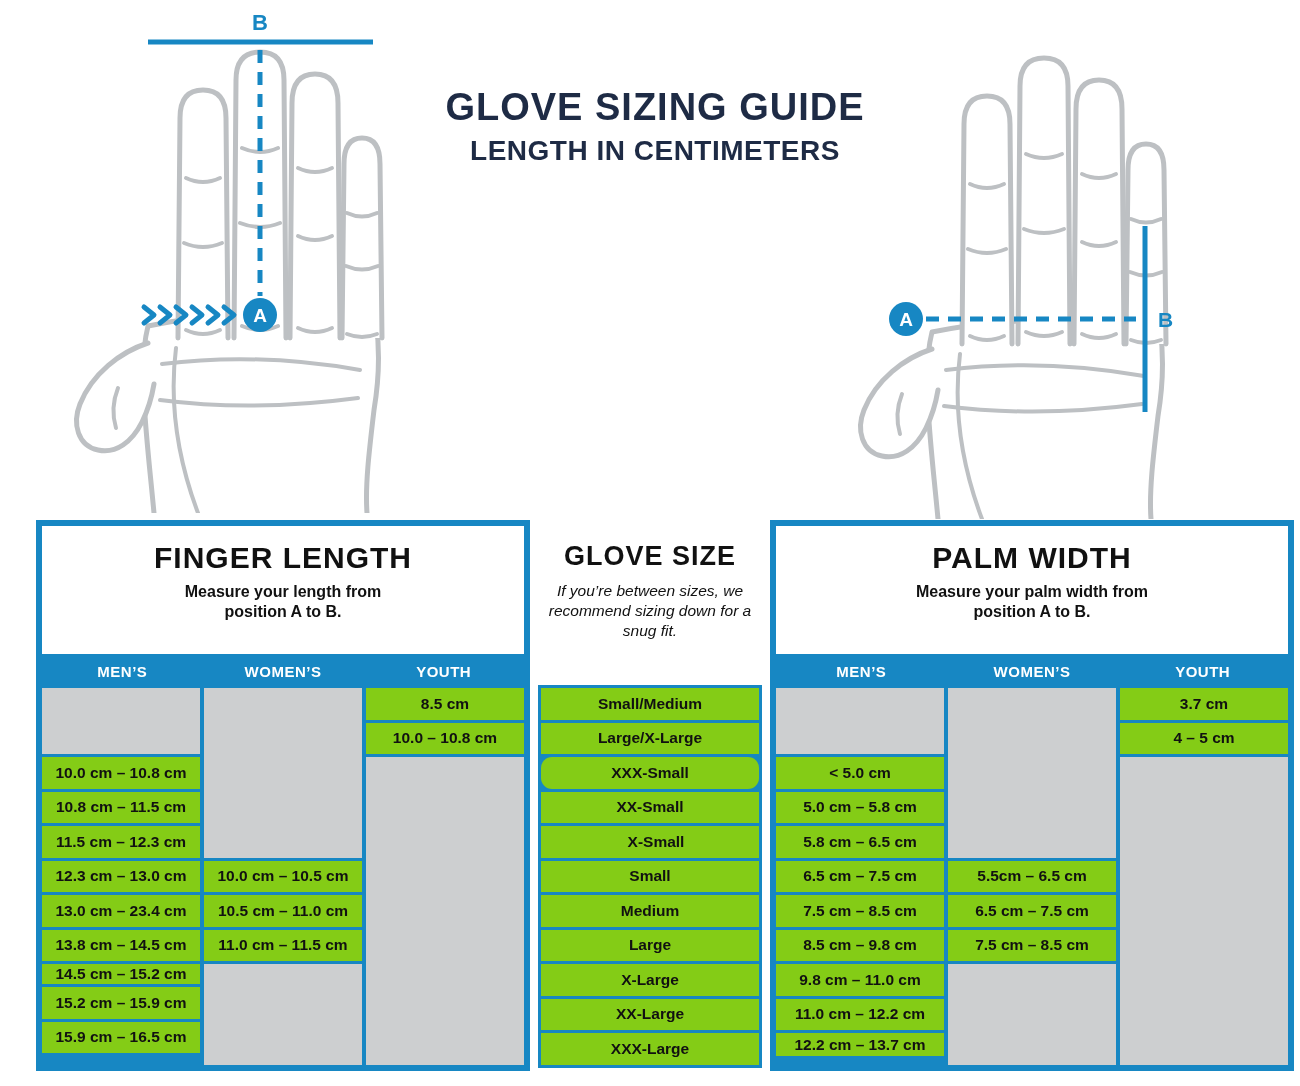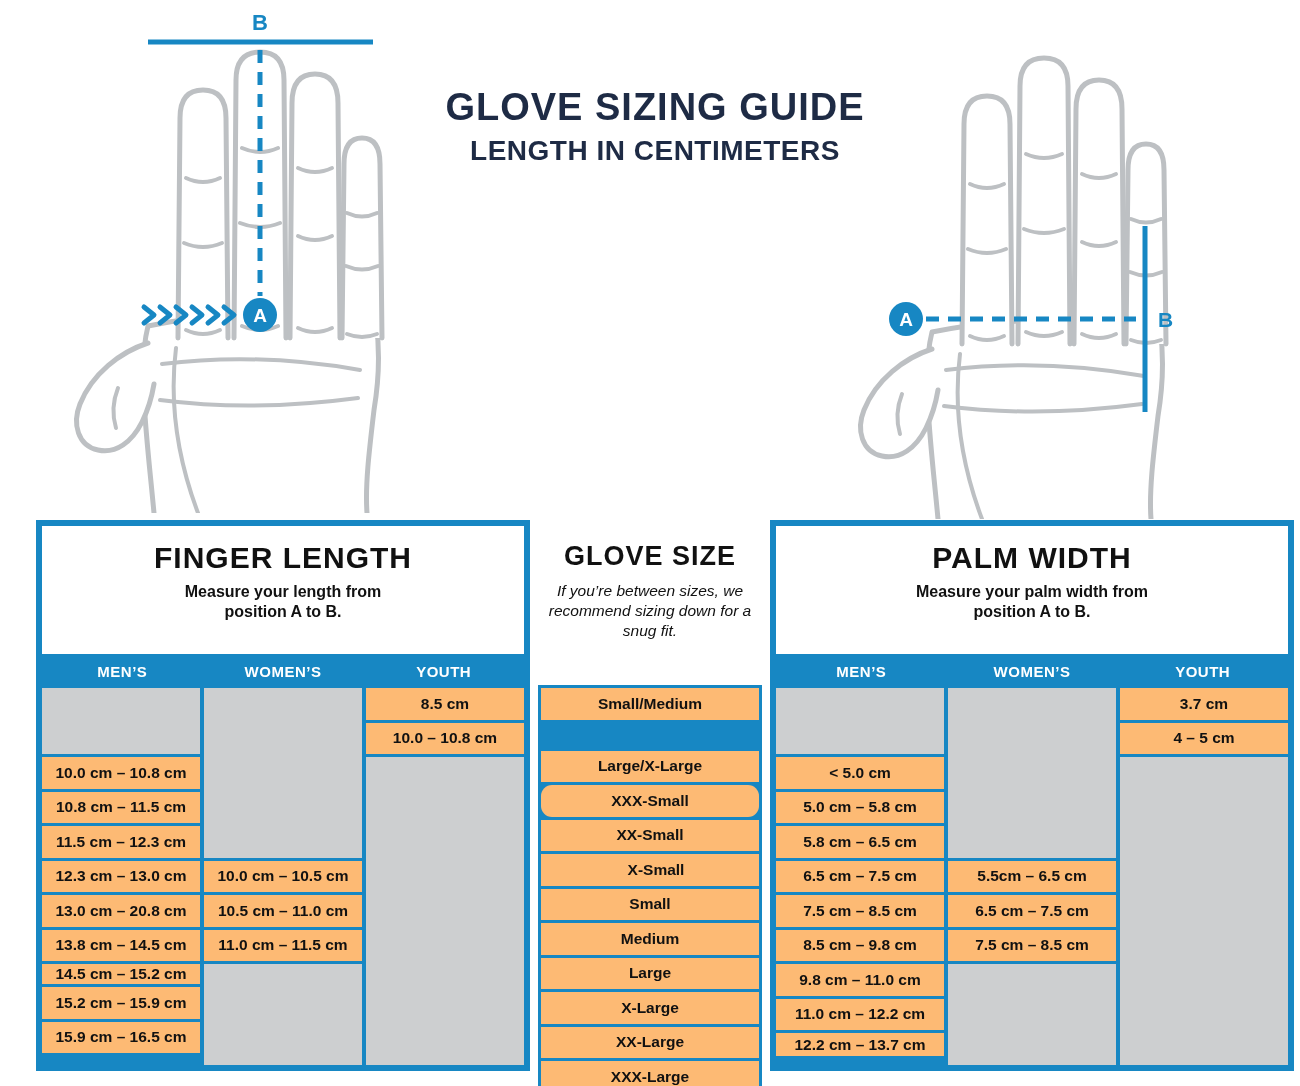--- a/index.html
+++ b/index.html
@@ -27,21 +27,21 @@
   .section.left{width:494px;}
   .section.right{width:524px;}
   .sec-header{background:#fff;height:128px;text-align:center;padding-top:15px;}
   .sec-title{font-size:30px;font-weight:800;color:var(--ink);letter-spacing:1px;}
   .sec-sub{font-size:16px;font-weight:700;color:var(--ink);line-height:1.25;margin:7px auto 0;max-width:255px;}
   .col-bar{display:flex;height:34px;background:var(--blue);align-items:center;}
   .col-label{flex:1;text-align:center;color:#fff;font-weight:700;font-size:15px;letter-spacing:0.5px;}
   .rows{display:flex;gap:4px;background:var(--blue);}
   .col{flex:1;display:flex;flex-direction:column;gap:3px;}
   .cell{display:flex;align-items:center;justify-content:center;font-weight:700;font-size:15.5px;color:var(--ink);white-space:nowrap;}
-  .cell.filled{background:#fdba74;}
+  .cell.filled{background:#84cc16;}
   .cell.empty{background:var(--gray);}
 
   .mid{width:224px;display:flex;flex-direction:column;}
   .mid-header{height:165px;background:#fff;text-align:center;padding-top:21px;}
   .mid-title{font-size:27px;font-weight:800;color:var(--ink);letter-spacing:1px;}
   .mid-sub{font-size:15.5px;font-style:italic;font-weight:500;color:var(--ink);line-height:1.3;margin:9px auto 0;max-width:205px;}
   .mid-rows{border:3px solid var(--blue);background:var(--blue);display:flex;flex-direction:column;gap:3px;}
 </style>
 </head>
 <body>
@@ -145,21 +145,21 @@
         <div class="col-label">WOMEN’S</div>
         <div class="col-label">YOUTH</div>
       </div>
       <div class="rows">
         <div class="col" id="fl-mens">
             <div class="cell empty" style="height: 66px;"></div>
             <div class="cell filled" style="height: 31.5px;">10.0 cm – 10.8 cm</div>
             <div class="cell filled" style="height: 31.5px;">10.8 cm – 11.5 cm</div>
             <div class="cell filled" style="height: 31.5px;">11.5 cm – 12.3 cm</div>
             <div class="cell filled" style="height: 31.5px;">12.3 cm – 13.0 cm</div>
-            <div class="cell filled" style="height: 31.5px;">13.0 cm – 20.8 cm</div>
+            <div class="cell filled" style="height: 31.5px;">13.0 cm – 23.4 cm</div>
             <div class="cell filled" style="height: 31.5px;">13.8 cm – 14.5 cm</div>
             <div class="cell filled" style="height: 20px;">14.5 cm – 15.2 cm</div>
             <div class="cell filled" style="height: 31.5px;">15.2 cm – 15.9 cm</div>
             <div class="cell filled" style="height: 31.5px;">15.9 cm – 16.5 cm</div>
           </div>
         <div class="col" id="fl-womens">
             <div class="cell empty" style="height: 169.5px;"></div>
             <div class="cell filled" style="height: 31.5px;">10.0 cm – 10.5 cm</div>
             <div class="cell filled" style="height: 31.5px;">10.5 cm – 11.0 cm</div>
             <div class="cell filled" style="height: 31.5px;">11.0 cm – 11.5 cm</div>
@@ -173,21 +173,21 @@
       </div>
     </div>
 
     <div class="mid">
       <div class="mid-header">
         <div class="mid-title">GLOVE SIZE</div>
         <div class="mid-sub">If you’re between sizes, we recommend sizing down for a snug fit.</div>
       </div>
       <div class="mid-rows" id="gs-col">
           <div class="cell filled" style="height: 31.5px;">Small/Medium</div>
-          <div class="cell filled" style="height: 31.5px; margin-top: 28px;">Large/X-Large</div>
+          <div class="cell filled" style="height: 31.5px;">Large/X-Large</div>
           <div class="cell filled" style="height: 31.5px; border-radius: 11px;">XXX-Small</div>
           <div class="cell filled" style="height: 31.5px;">XX-Small</div>
           <div class="cell filled" style="height: 31.5px; padding-left: 12px;">X-Small</div>
           <div class="cell filled" style="height: 31.5px;">Small</div>
           <div class="cell filled" style="height: 31.5px;">Medium</div>
           <div class="cell filled" style="height: 31.5px;">Large</div>
           <div class="cell filled" style="height: 31.5px;">X-Large</div>
           <div class="cell filled" style="height: 31.5px;">XX-Large</div>
           <div class="cell filled" style="height: 31.5px;">XXX-Large</div>
         </div>

